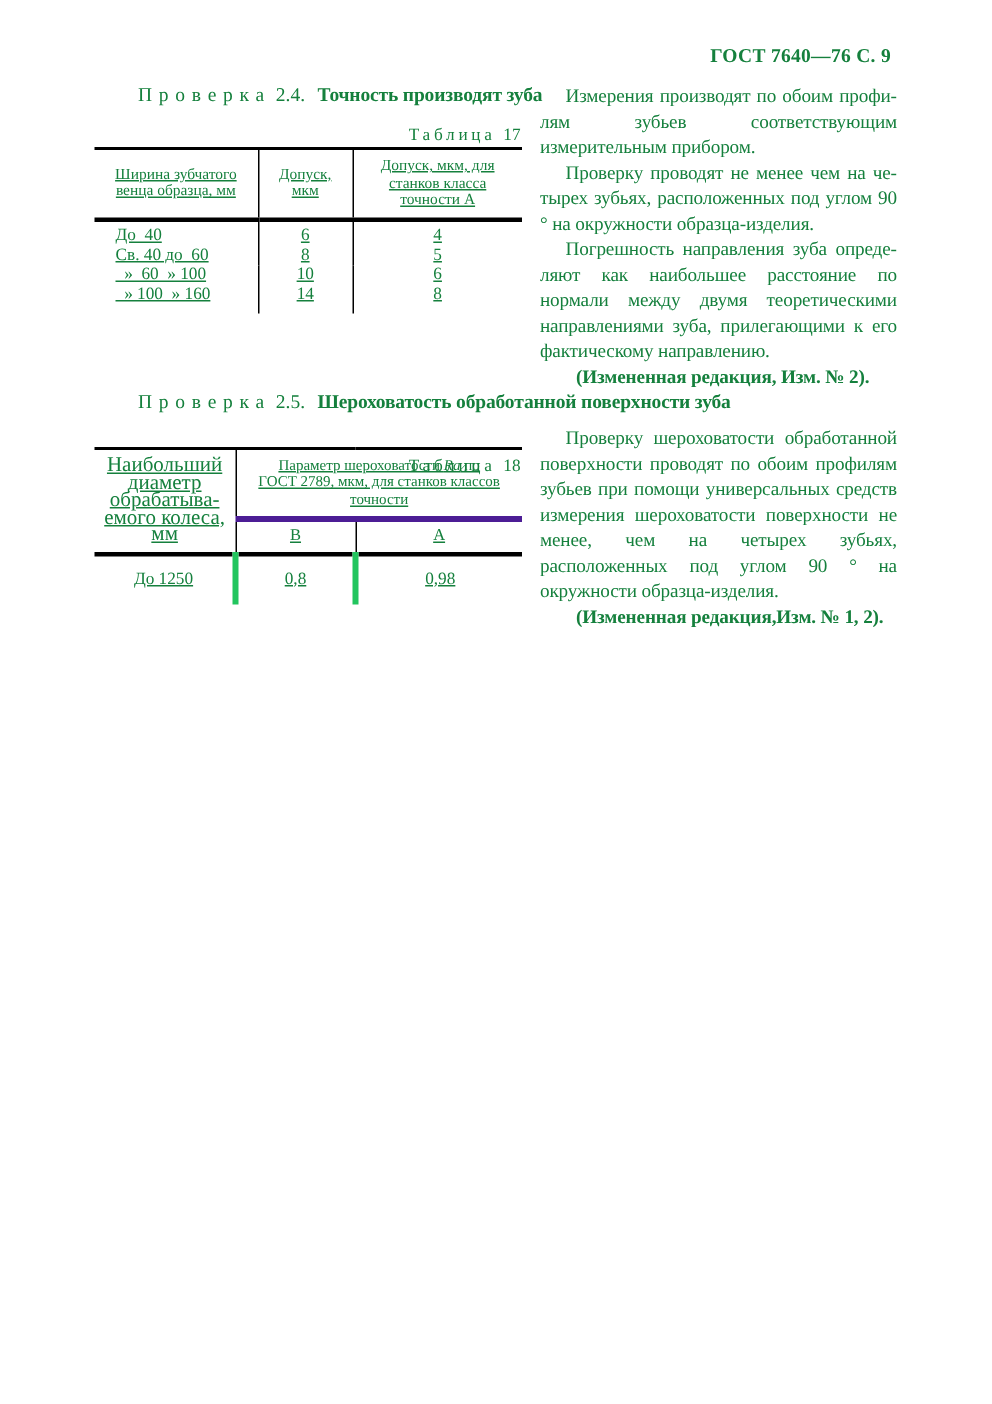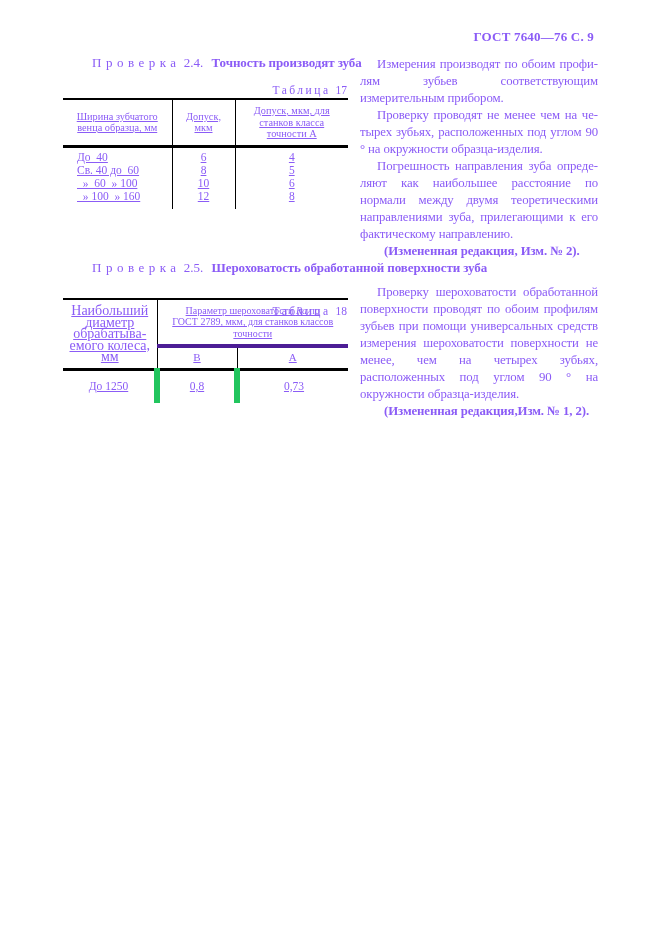--- a/index.html
+++ b/index.html
@@ -1,18 +1,18 @@
 <!DOCTYPE html>
 <html lang="ru"><head>
 <meta charset="utf-8">
 <style>
   html,body{margin:0;padding:0;background:#ffffff;}
   .page{
     position:relative;width:614px;height:936px;background:#ffffff;
-    font-family:"Liberation Serif","DejaVu Serif",serif;color:#8b5cf6;overflow:hidden;
+    font-family:"Liberation Serif","DejaVu Serif",serif;color:#15803d;overflow:hidden;
   }
   .doc-header{
     position:absolute;left:0;top:29px;width:594px;text-align:right;
     font-weight:bold;font-size:13px;letter-spacing:.2px;
   }
   .sec-heading{position:absolute;left:92px;font-size:13px;white-space:nowrap;}
   .sec-heading .spaced{letter-spacing:4.5px;}
   .sec-heading .secnum{margin-right:5px;}
   .sec-heading b{font-weight:bold;letter-spacing:-.1px;}
   .h24{top:55px;}
@@ -39,21 +39,21 @@
   #t17 tbody td{font-size:11.5px;line-height:13px;text-align:center;}
   #t17 tbody td.c1{text-align:left;padding-left:14px;white-space:pre;}
   #t17 tbody tr:first-child td{padding-top:3px;}
   #t17 tbody tr:last-child td{padding-bottom:6px;}
 
   #t18 .c1h{border-bottom:3px solid #000;font-size:14px;}
   #t18 .spanh{border-left:1px solid #000;border-bottom:4px solid #4c1d95;font-size:10px;padding:4px 3px;}
   #t18 .spanh i{font-style:italic;}
   #t18 .sub{border-left:1px solid #000;border-bottom:3px solid #000;font-size:11px;padding:4px 0;line-height:11px;}
   #t18 tbody td{font-size:11.5px;text-align:center;padding:9px 2px 11px;}
-  #t18 tbody td + td{border-left:6px solid #22c55e;}
+  #t18 tbody td + td{border-left:4px solid #22c55e;}
 
   .rcol{
     position:absolute;left:360px;width:238px;
     font-size:12.8px;line-height:17px;letter-spacing:-.1px;
     text-align:justify;hyphens:manual;
   }
   .rcol1{top:56px;}
   .rcol2{top:284px;}
   .rcol p{margin:0;text-indent:17px;}
   .rcol p.note{font-weight:bold;text-indent:24px;}
@@ -103,21 +103,21 @@
         <td>8</td>
         <td>5</td>
       </tr>
       <tr>
         <td class="c1">  »  60  » 100</td>
         <td>10</td>
         <td>6</td>
       </tr>
       <tr>
         <td class="c1">  » 100  » 160</td>
-        <td>12</td>
+        <td>14</td>
         <td>8</td>
       </tr>
     </tbody>
   </table>
 
   <div class="rcol rcol1">
     <p>Измерения производят по обоим профи­лям зубьев соответствующим измерительным прибором.</p>
     <p>Проверку проводят не менее чем на че­тырех зубьях, расположенных под углом 90 ° на окружности образца-изделия.</p>
     <p>Погрешность направления зуба опреде­ляют как наибольшее расстояние по нормали между двумя теоретическими направлениями зуба, прилегающими к его фактическому на­правлению.</p>
     <p class="note">(Измененная редакция, Изм. № 2).</p>
@@ -150,21 +150,21 @@
       </tr>
       <tr>
         <th class="sub">В</th>
         <th class="sub">А</th>
       </tr>
     </thead>
     <tbody>
       <tr>
         <td>До 1250</td>
         <td>0,8</td>
-        <td>0,73</td>
+        <td>0,98</td>
       </tr>
     </tbody>
   </table>
 
   <div class="rcol rcol2">
     <p>Проверку шероховатости обработанной поверхности проводят по обоим профилям зубьев при помощи универсальных средств измерения шероховатости поверхности не менее, чем на четырех зубьях, расположенных под углом 90 ° на окружности образца-изде­лия.</p>
     <p class="note">(Измененная редакция,Изм. № 1, 2).</p>
   </div>
 
 </div>

